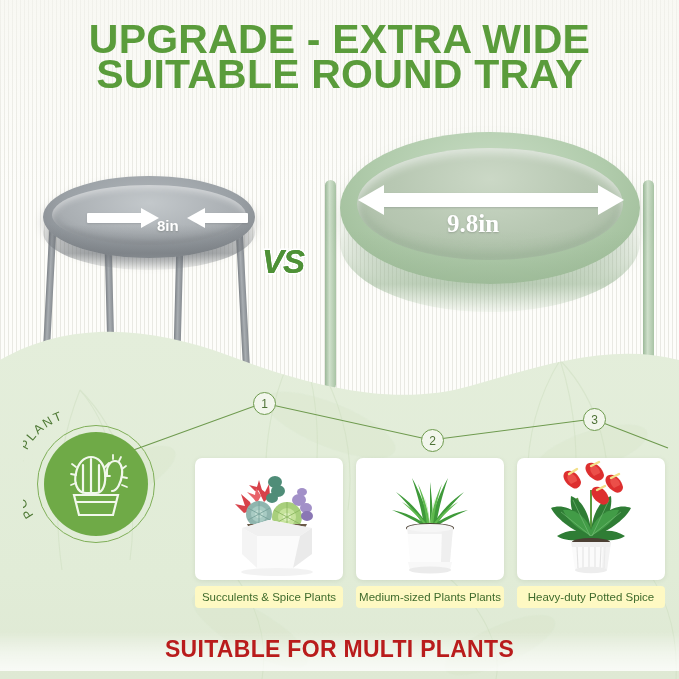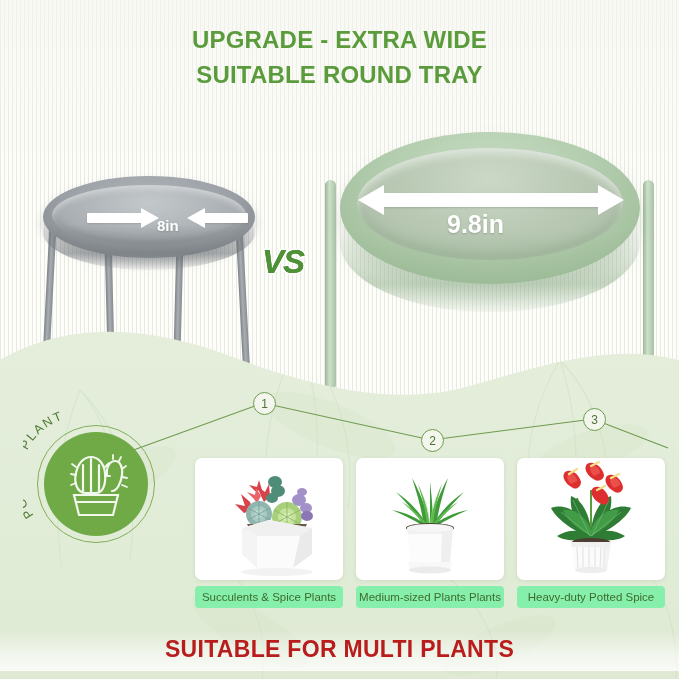--- a/index.html
+++ b/index.html
@@ -25,21 +25,21 @@
     position:absolute;inset:0;
     background:linear-gradient(180deg, rgba(246,246,240,.65) 0%, rgba(255,255,255,0) 28%);
   }
 
   
   .headline{
     position:absolute;left:0;top:22px;width:679px;
     text-align:center;
     color:#5a9c3b;
     font-weight:bold;
-    font-size:24px;
+    font-size:41px;
     line-height:35px;
     letter-spacing:.2px;
   }
   .headline span{display:block;white-space:nowrap;}
 
   
   .tray-wrap{position:absolute;}
 
   
   .grey-tray{left:38px;top:166px;width:222px;height:200px;}
@@ -58,21 +58,21 @@
     border-radius:50%;
     background:radial-gradient(ellipse at 50% 30%, #c3c8cb 0%, #adb2b6 55%, #9ba0a4 100%);
     box-shadow:inset 0 3px 6px rgba(255,255,255,.5), inset 0 -3px 7px rgba(90,95,100,.35);
   }
   .gt-rim-shadow{
     position:absolute;left:5px;top:28px;width:212px;height:76px;border-radius:50%;
     background:linear-gradient(180deg, rgba(120,125,130,0) 40%, rgba(110,115,120,.55) 78%, rgba(140,145,150,.1) 100%);
   }
 
   
-  .green-tray{left:322px;top:128px;width:357px;height:262px;}
+  .green-tray{left:322px;top:128px;width:357px;height:262px;font-family:Liberation Serif, serif;}
   .leg-green{background:linear-gradient(90deg,#9bb898 0%,#cfe0cb 42%,#a8c3a4 100%);}
   .gn-plate{
     position:absolute;left:18px;top:4px;width:300px;height:152px;border-radius:50%;
     background:radial-gradient(ellipse at 50% 32%, #c9ddc5 0%, #b0cbab 55%, #a3c09d 80%, #93b48d 100%);
     box-shadow:0 12px 18px rgba(120,150,120,.22);
   }
   .gn-plate:after{
     content:"";position:absolute;left:17px;top:16px;right:17px;bottom:24px;border-radius:50%;
     background:radial-gradient(ellipse at 50% 28%, #cbd8c6 0%, #b8c8b3 50%, #abbda6 100%);
     box-shadow:inset 0 5px 9px rgba(255,255,255,.55), inset 0 -6px 12px rgba(110,140,110,.3);
@@ -132,21 +132,21 @@
   .cards{position:absolute;left:195px;top:458px;width:470px;height:160px;}
   .card{
     position:absolute;top:0;width:148px;height:122px;
     background:#fff;border-radius:7px;
     box-shadow:0 1px 4px rgba(120,140,110,.18);
     overflow:hidden;
   }
   .card .art{position:absolute;inset:0;}
   .pill{
     position:absolute;top:128px;height:22px;
-    background:#86efac;border-radius:4px;
+    background:#fef9c3;border-radius:4px;
     display:flex;align-items:center;justify-content:center;
     color:#3f6b2c;font-size:11.5px;white-space:nowrap;
   }
 
   .footer{
     position:absolute;left:0;bottom:16px;width:679px;text-align:center;
     color:#b91c1c;font-weight:bold;font-size:23px;letter-spacing:.3px;
   }
   .footer-strip{
     position:absolute;left:0;bottom:8px;width:679px;height:40px;

